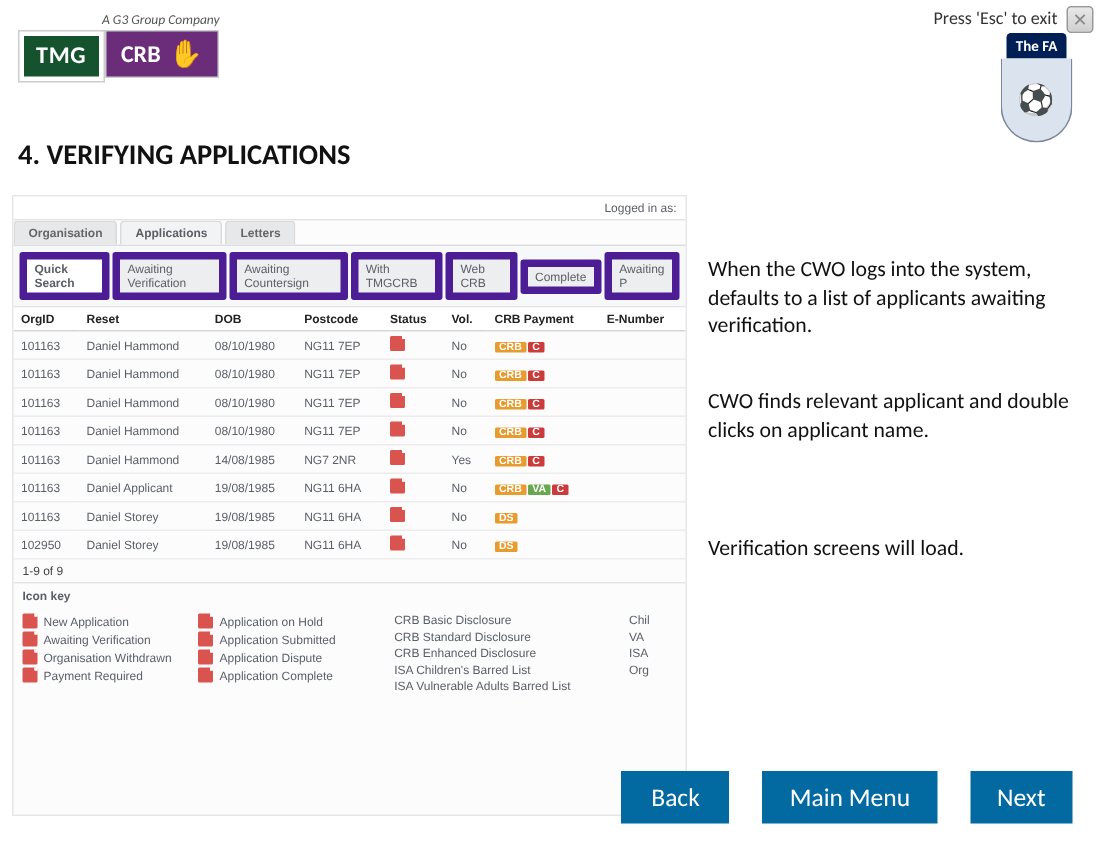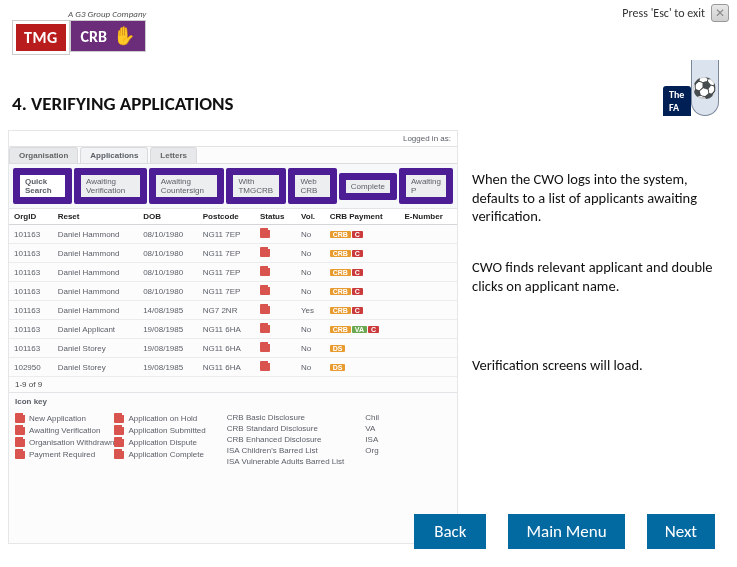--- a/index.html
+++ b/index.html
@@ -9,55 +9,55 @@
 
   
   .top-right { position: absolute; top: 4px; right: 8px; display:flex; align-items:center; gap:6px; }
   .esc-text { font-size: 12px; color:#333; }
   .close-btn { width: 18px; height: 18px; background: linear-gradient(#e8e8e8,#d0d0d0); border:1px solid #999; border-radius:3px; display:flex; align-items:center; justify-content:center; font-size:12px; color:#888; cursor:pointer; }
 
   
   .logo-area { position:absolute; top:20px; left:12px; display:flex; align-items:flex-start; gap:0; }
   .g3-tag { position:absolute; top:8px; left:68px; font-size:9px; color:#555; font-style:italic;}
   .tmg-box { background:#fff; border:1px solid #ccc; padding:3px; display:flex; align-items:center; }
-  .tmg-txt { background:#b91c1c; color:#fff; font-weight:bold; padding:4px 8px; font-size:16px; letter-spacing:0.5px;}
+  .tmg-txt { background:#14532d; color:#fff; font-weight:bold; padding:4px 8px; font-size:16px; letter-spacing:0.5px;}
   .crb-box { background:#6b2d7a; color:#fff; display:flex; align-items:center; gap:6px; padding:4px 10px; border:1px solid #ccc;}
   .crb-txt{ font-weight:bold; font-size:16px;}
   .hand { font-size:18px; }
 
   
-  .fa-crest { position:absolute; top:22px; right:18px; width:56px; display:flex; flex-direction:row; align-items:flex-end;margin-top:38px;}
+  .fa-crest { position:absolute; top:22px; right:18px; width:56px; display:flex; flex-direction:column; align-items:center;}
   .fa-band { background:#001f54; color:#fff; font-size:10px; font-weight:bold; padding:2px 6px; border-radius:3px 3px 0 0;}
   .shield { width:48px; height:56px; border:1px solid #7a869a; border-top:none; border-radius:0 0 26px 26px; background:#dbe3ef; display:flex;align-items:center;justify-content:center; font-size:20px; color:#3b4a66;}
 
   
   .heading { position:absolute; top:92px; left:12px; font-size:19px; font-weight:bold; color:#111;}
 
   
   .app-shot { position:absolute; top:130px; left:8px; width:450px; height:414px; border:1px solid #e5e6e8; background:#fcfcfd; overflow:hidden; filter: blur(0.45px); font-family: Arial, sans-serif;}
   .app-shot * { font-size:8px; color:#5a5f66; }
   .topbar { background:#fff; border-bottom:1px solid #e3e3e3; height:16px; display:flex; justify-content:flex-end; align-items:center; padding:0 6px;}
   .tabs { display:flex; border-bottom:1px solid #ddd;}
   .tab { padding:3px 9px; background:#f2f3f5; border:1px solid #d8dadd; border-bottom:none; border-radius:3px 3px 0 0; margin-right:2px; font-weight:bold;}
   .tab.inactive{ background:#e6e8ea; color:#666;}
   .subtabs { display:flex; gap:2px; padding:4px 4px; background:#f7f8f9; border-bottom:1px solid #e3e4e7; align-items:center;}
-  .subtab { padding:2px 5px; background:#edeef0; border:7px solid #4c1d95; border-radius:2px;}
+  .subtab { padding:2px 5px; background:#edeef0; border:5px solid #4c1d95; border-radius:2px;}
   .subtab.bold{ font-weight:bold; background:#fff;}
   .filterrow{ display:flex; align-items:center; gap:6px; padding:5px 6px; border-bottom:1px solid #e5e6e8;}
   .select{ border:1px solid #ccc; padding:1px 4px; background:#fff; display:inline-flex; align-items:center; gap:3px;}
   .btn-sm{ background:#f2f3f5; border:1px solid #ccc; padding:1px 6px;}
   table.grid{ width:100%; border-collapse:collapse;}
   table.grid th, table.grid td{ text-align:left; padding:3px 5px; border-bottom:1px solid #ececee;}
   table.grid th{ font-weight:bold; color:#222; background:#fff; border-bottom:1px solid #d4d6d9;}
   .pdf-i{ display:inline-block; width:10px; height:10px; background:#d9534f; border-radius:1px; position:relative;}
   .pdf-i::after{content:""; position:absolute; top:0; right:0; border:2px solid #fff; border-left:none; border-bottom:none; width:0;height:0;}
   .chip{ display:inline-block; padding:0 3px; border-radius:1px; font-size:7px; color:#fff; font-weight:bold; margin-right:1px;}
   .c-or{ background:#e89b2f;} .c-rd{background:#cc3b3b;} .c-gn{background:#6aa84f;} .c-te{background:#29a39a;} .c-bl{background:#3a7ac0;} .c-mg{background:#c14b8a;}
   .key-title{ padding:4px 6px; font-weight:bold; border-top:1px solid #e3e4e7;}
-  .key-cols{ display:flex; padding:2px 6px;}
+  .key-cols{ display:flex; gap:18px; padding:2px 6px;}
   .key-cols ul{list-style:none;}
   .key-cols li{ display:flex; align-items:center; gap:4px; padding:1px 0;}
   .count{ padding:3px 6px; color:#444;}
 
   
   .para { position:absolute; left:472px; right:16px; font-size:14.5px; color:#111; line-height:1.28;}
   .para1{ top:170px; } .para2{ top:258px; } .para3{ top:356px; }
 
   
   .nav-btns{ position:absolute; bottom:18px; right:0; left:0; display:flex; justify-content:flex-end; gap:22px; padding-right:22px;}

